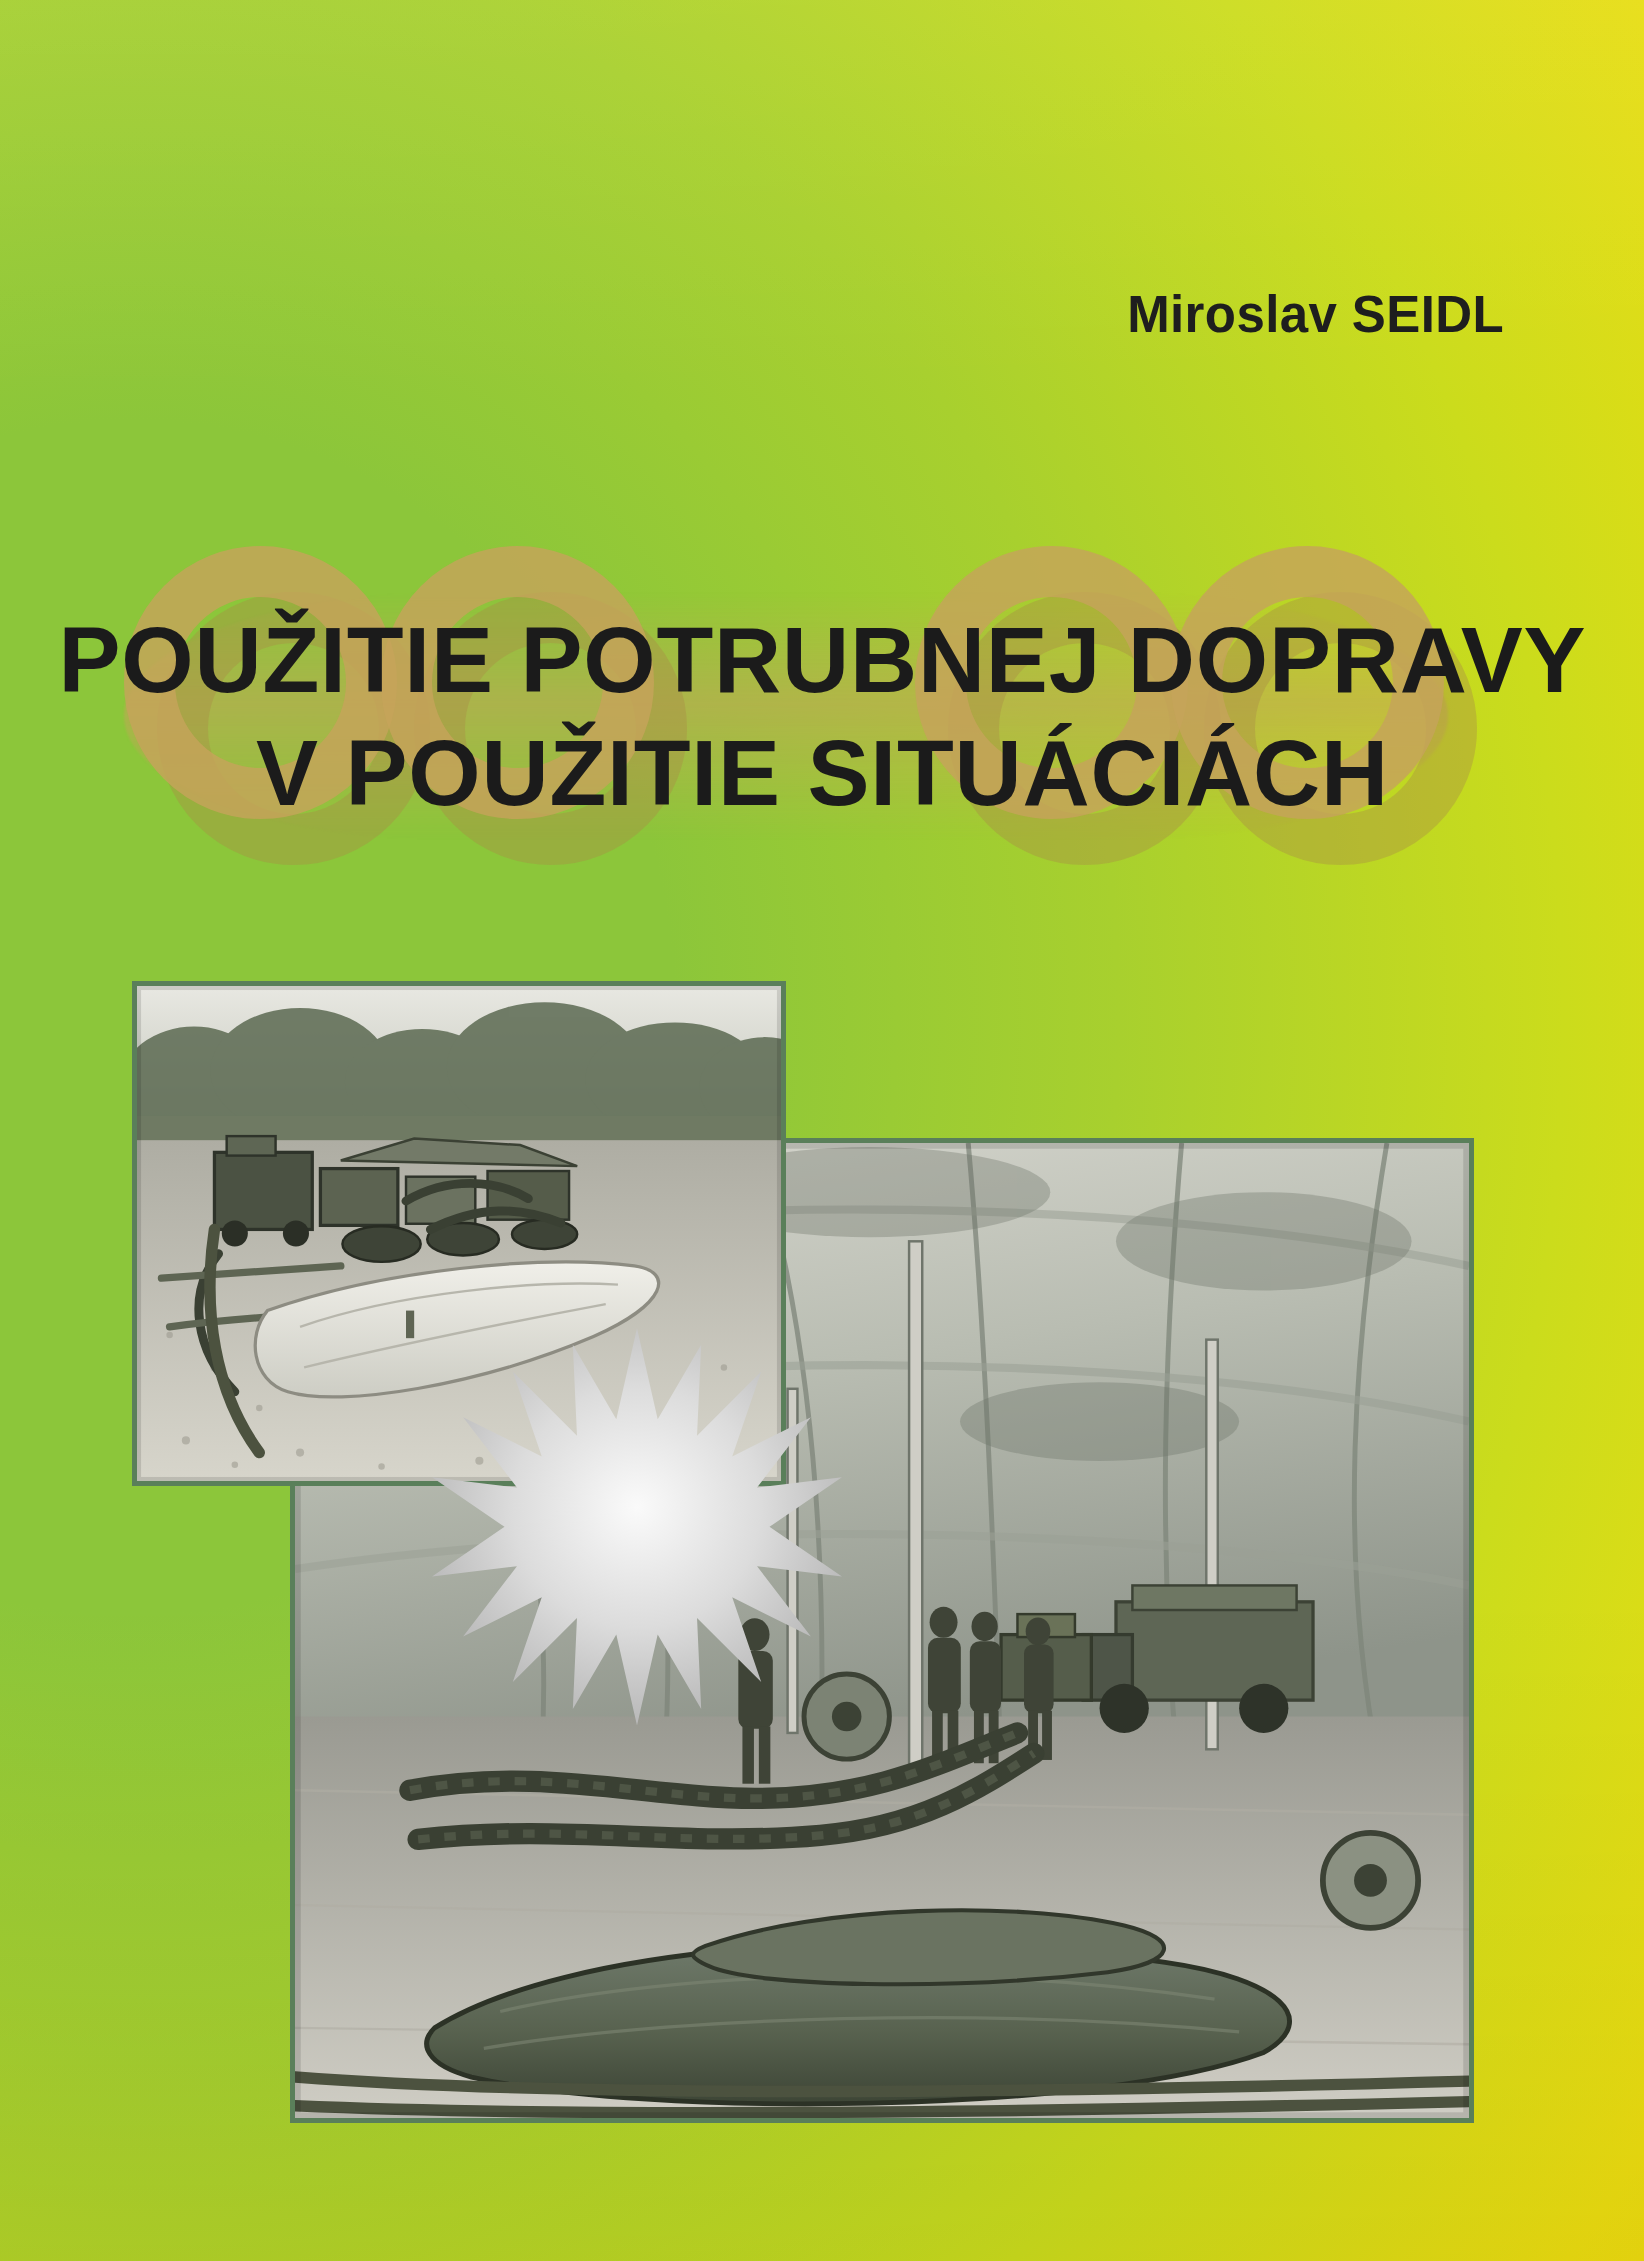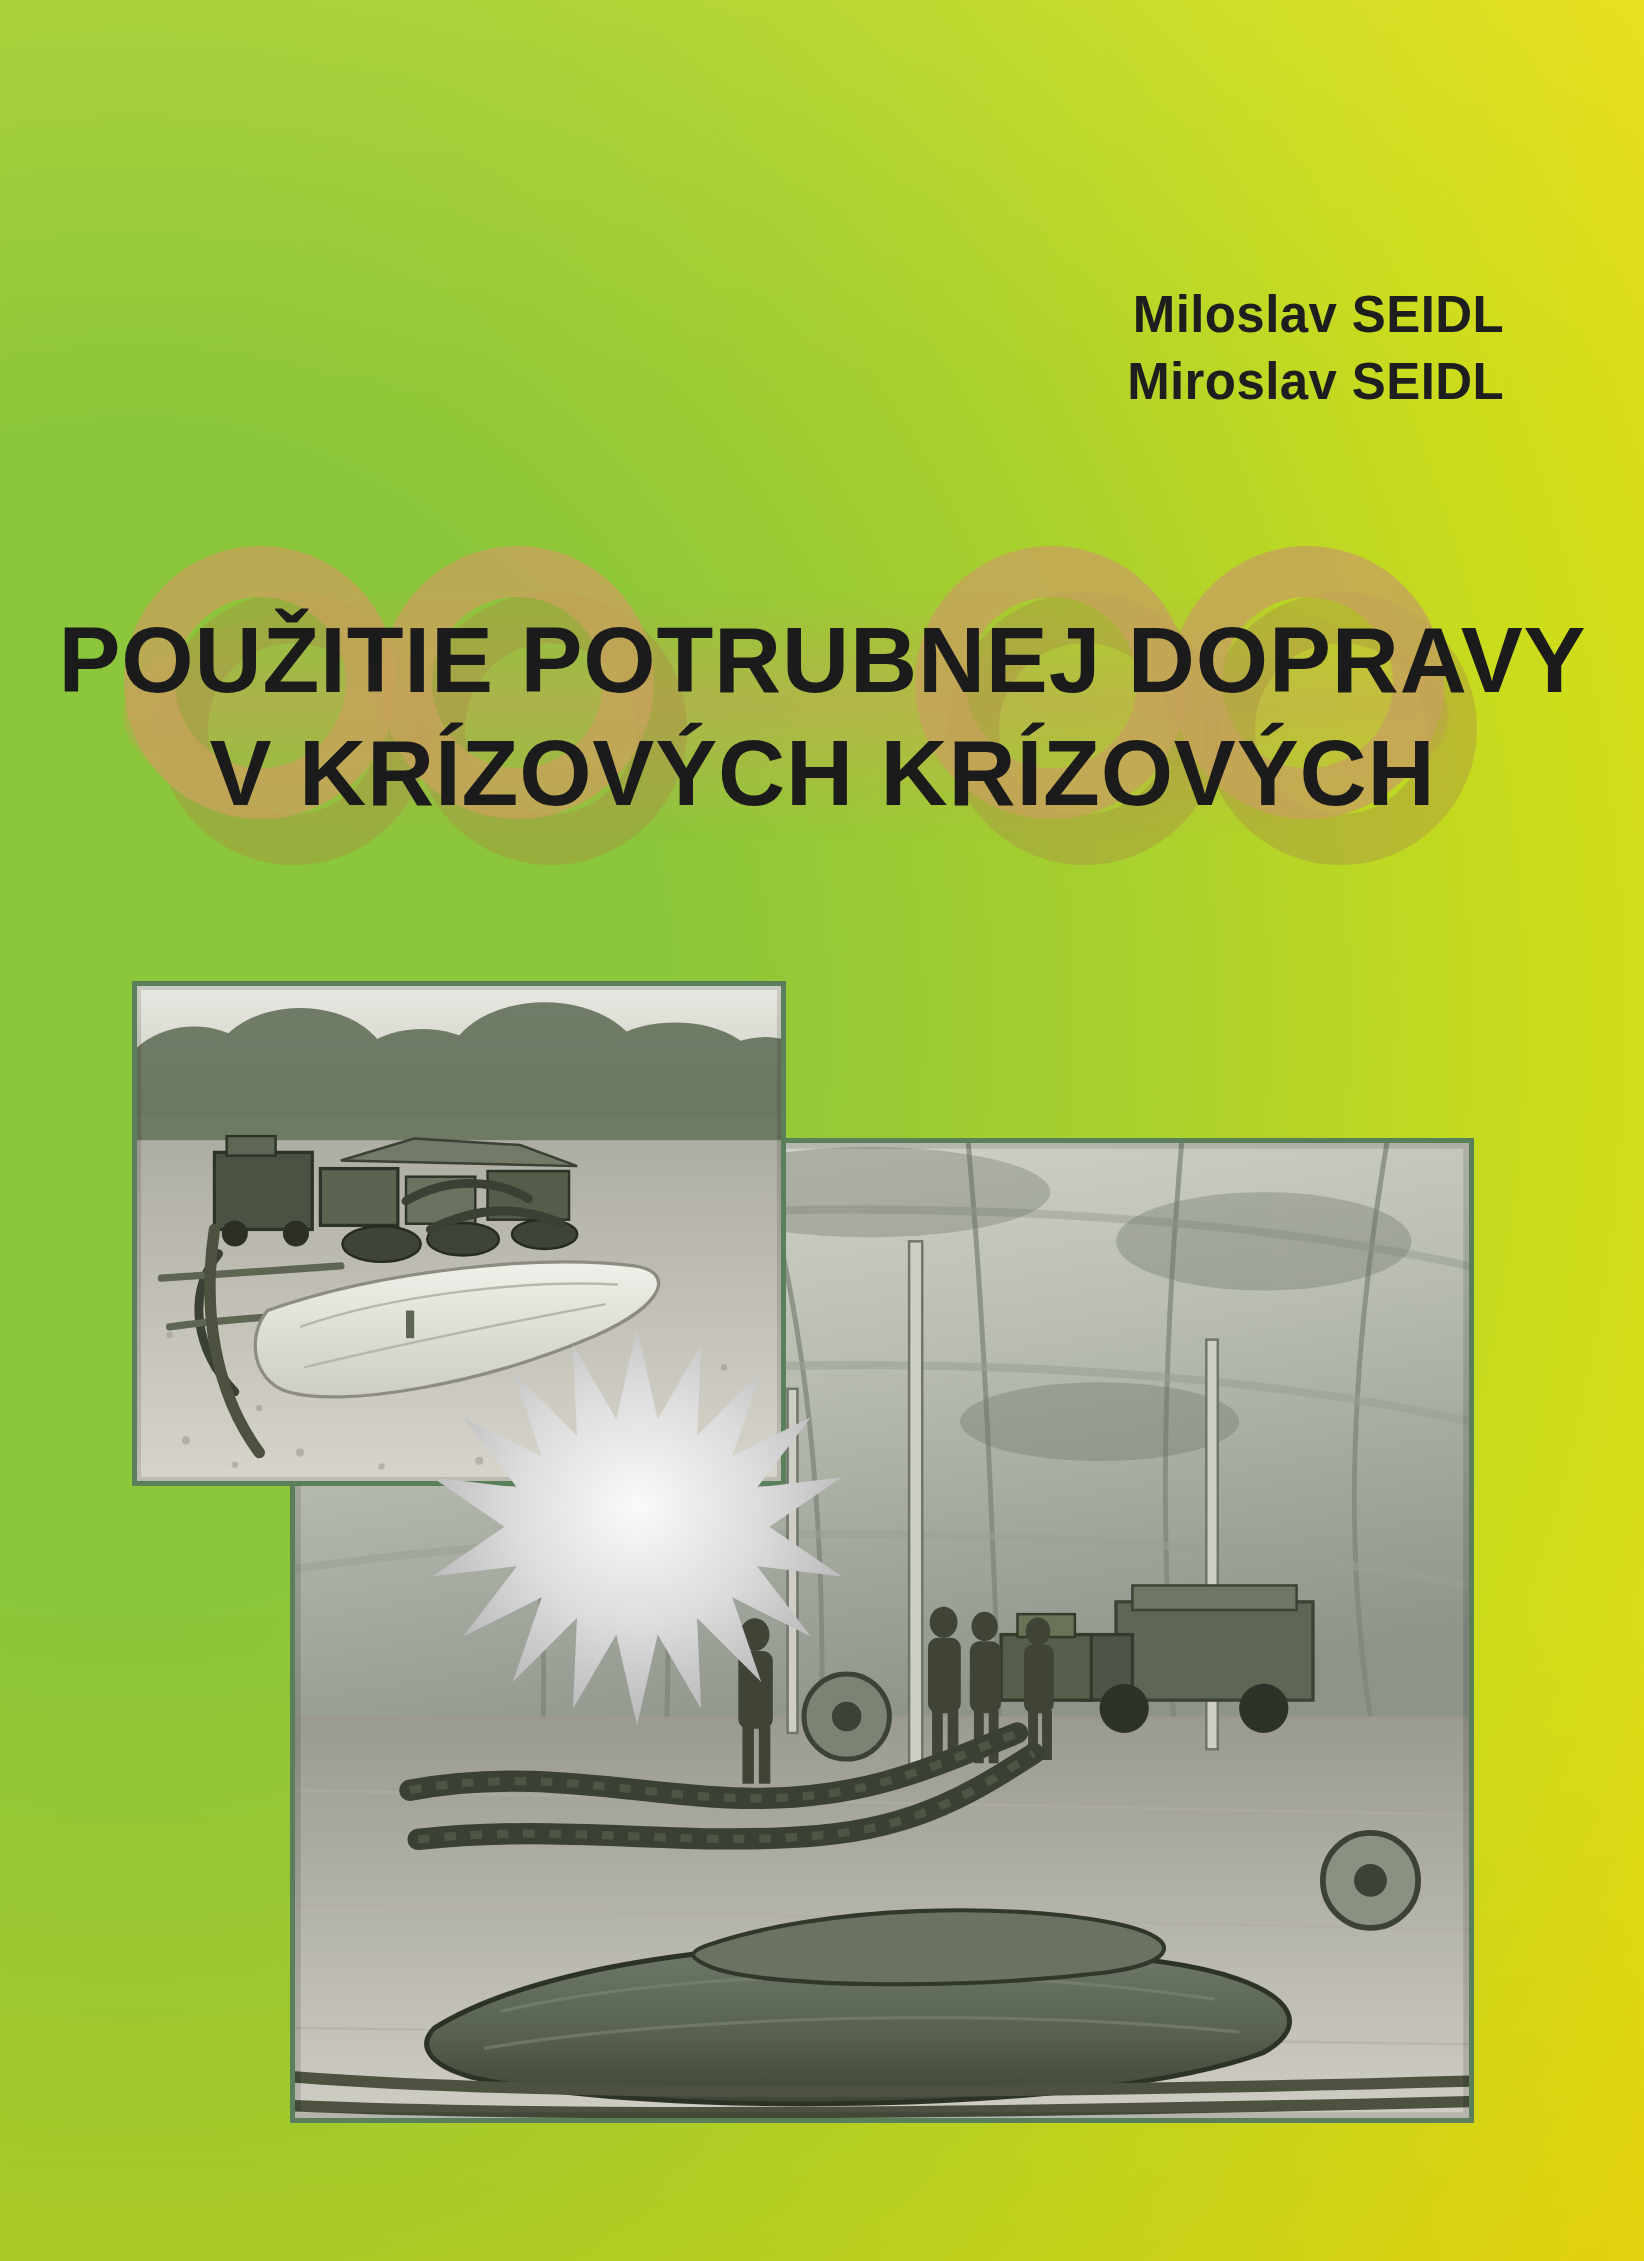--- a/index.html
+++ b/index.html
@@ -149,39 +149,38 @@
     z-index: 6;
     pointer-events: none;
   }
 </style>
 </head>
 <body>
 
 <div class="cover">
 
   <div class="authors">
-    <div class="author-line">Miloslav SEIDL</div>
     <div class="author-line">Miroslav SEIDL</div>
   </div>
 
   <div class="rings">
     <div class="swoosh"></div>
     <div class="ring-shadow s1"></div>
     <div class="ring-shadow s2"></div>
     <div class="ring-shadow s3"></div>
     <div class="ring-shadow s4"></div>
     <div class="ring r1"></div>
     <div class="ring r2"></div>
     <div class="ring r3"></div>
     <div class="ring r4"></div>
   </div>
 
   <div class="title-block">
     <div class="title-line">POUŽITIE POTRUBNEJ DOPRAVY</div>
-    <div class="title-line">V KRÍZOVÝCH KRÍZOVÝCH</div>
+    <div class="title-line">V POUŽITIE SITUÁCIÁCH</div>
   </div>
 
   <div class="photo photo-main">
     <svg class="ph-canvas" viewBox="0 0 1430 1190" preserveAspectRatio="none">
       <defs>
         <linearGradient id="tentG" x1="0" y1="0" x2="0.3" y2="1">
           <stop offset="0%" stop-color="#d8d8d0"></stop>
           <stop offset="45%" stop-color="#b9bdb2"></stop>
           <stop offset="100%" stop-color="#8e948a"></stop>
         </linearGradient>

